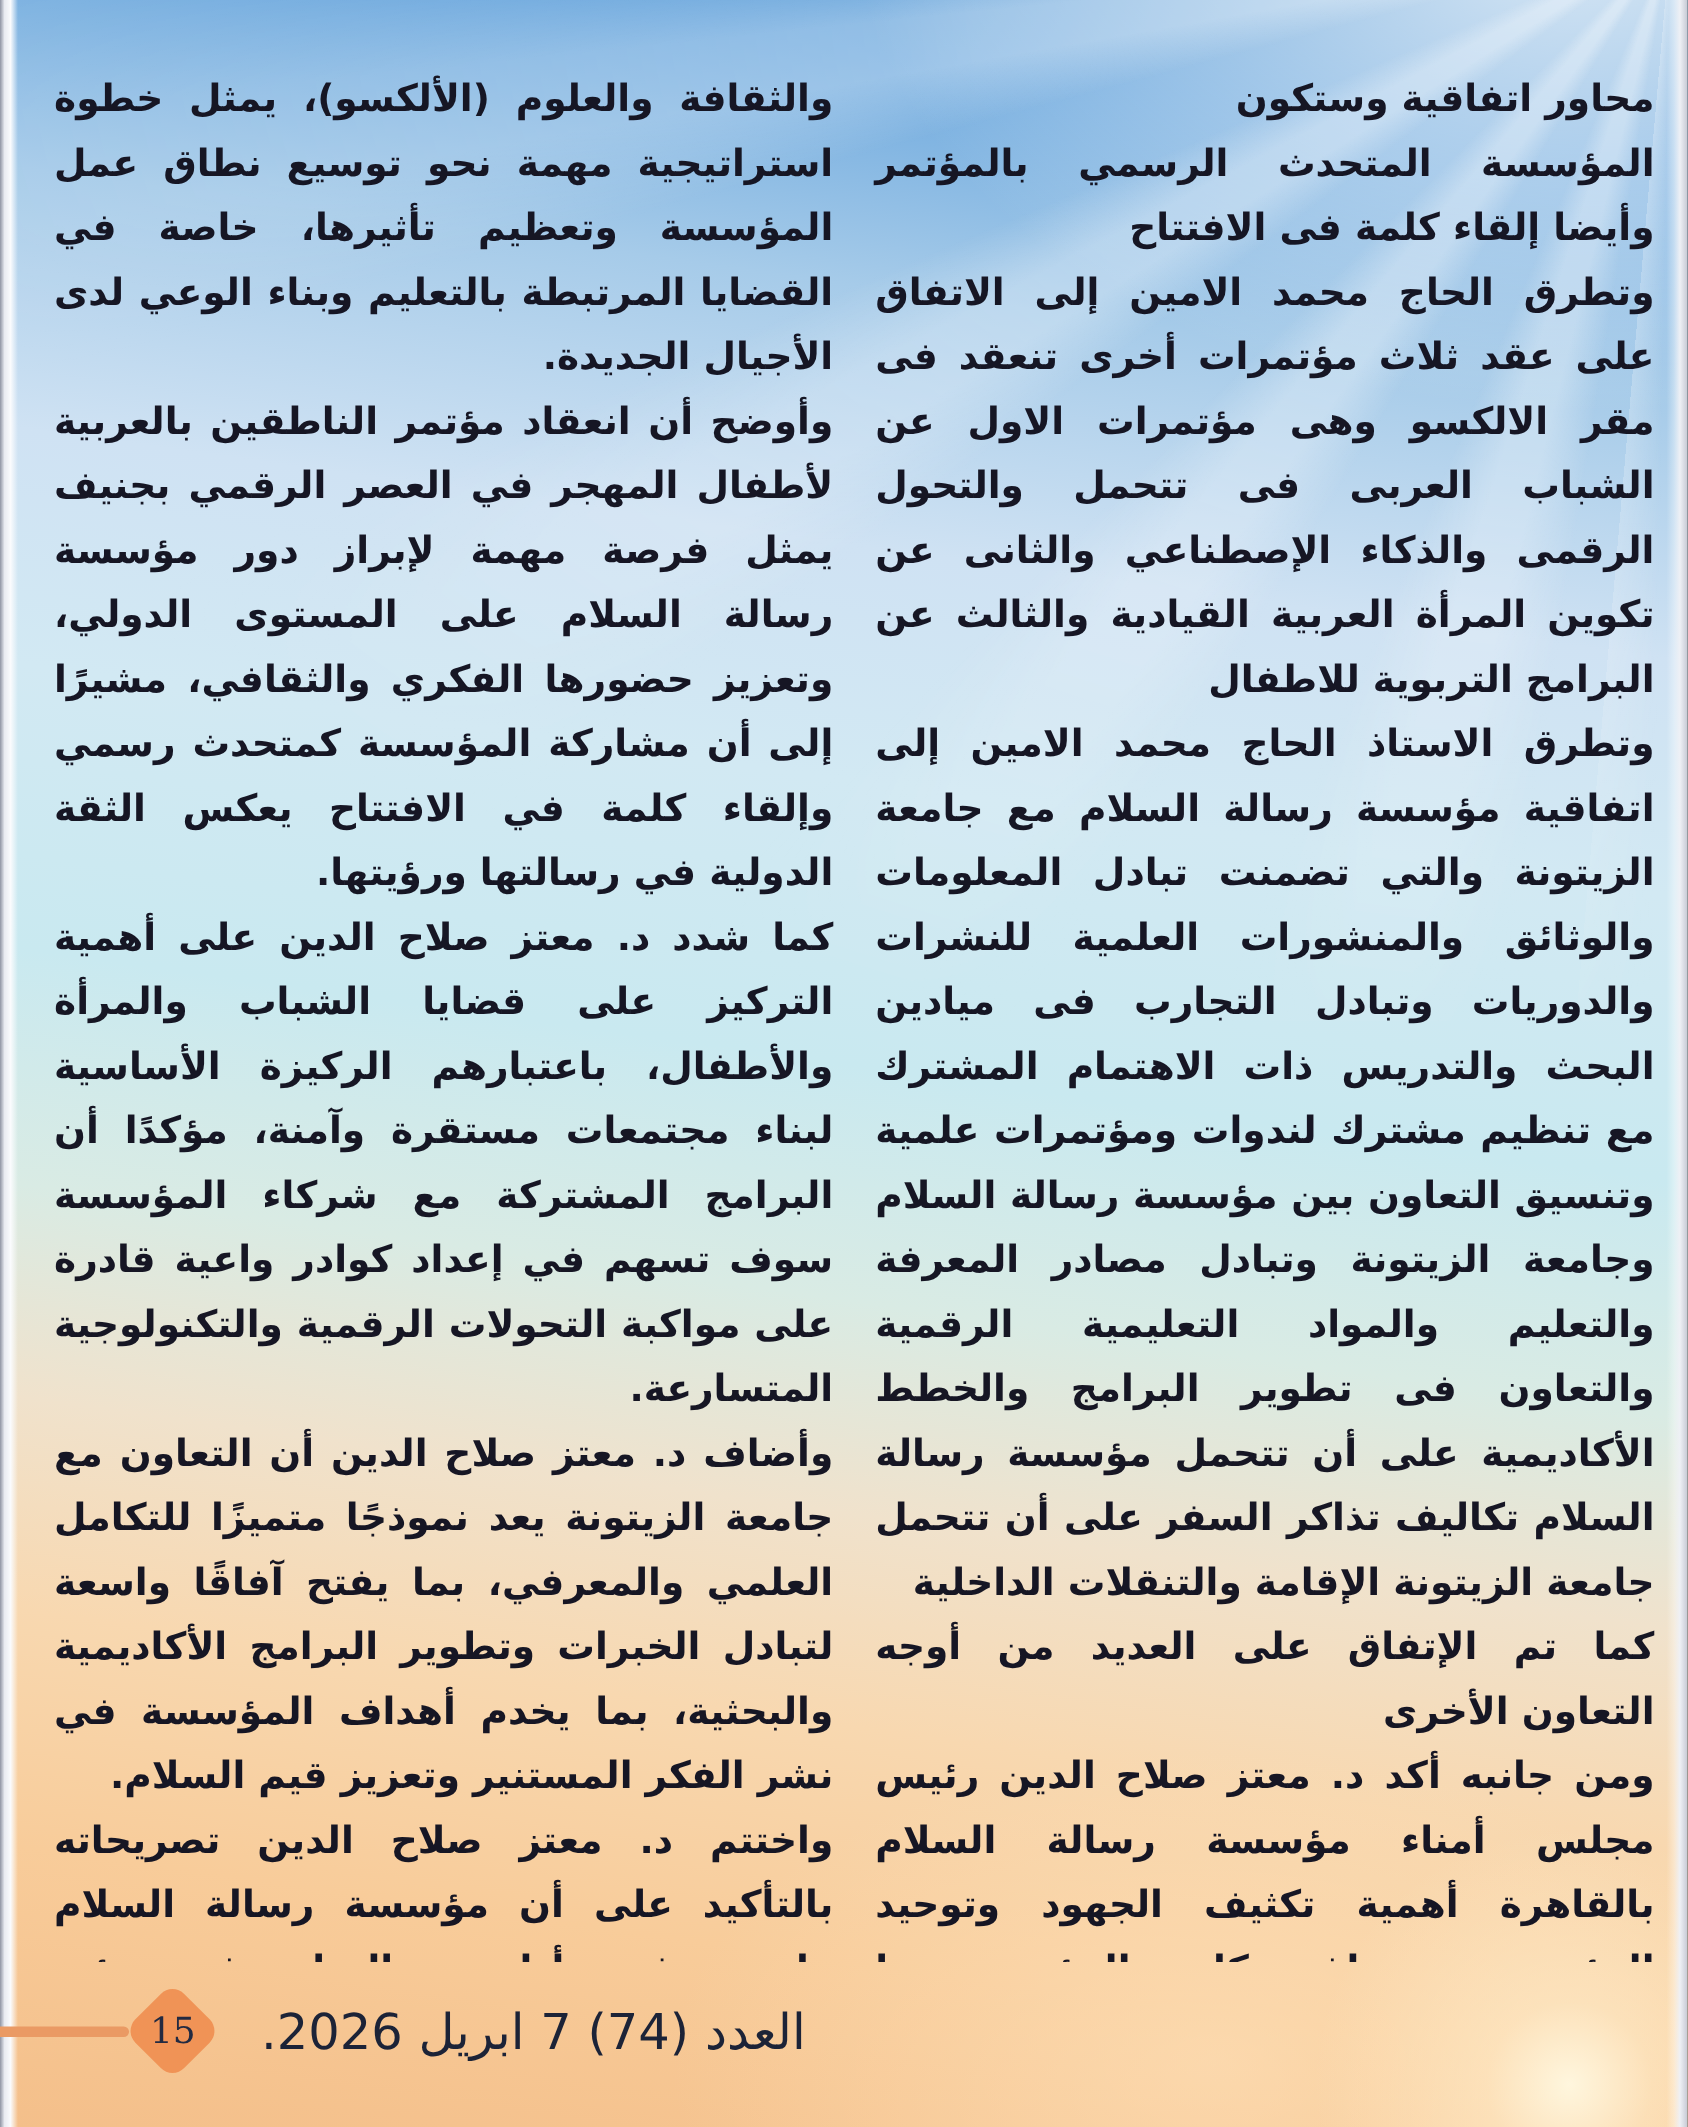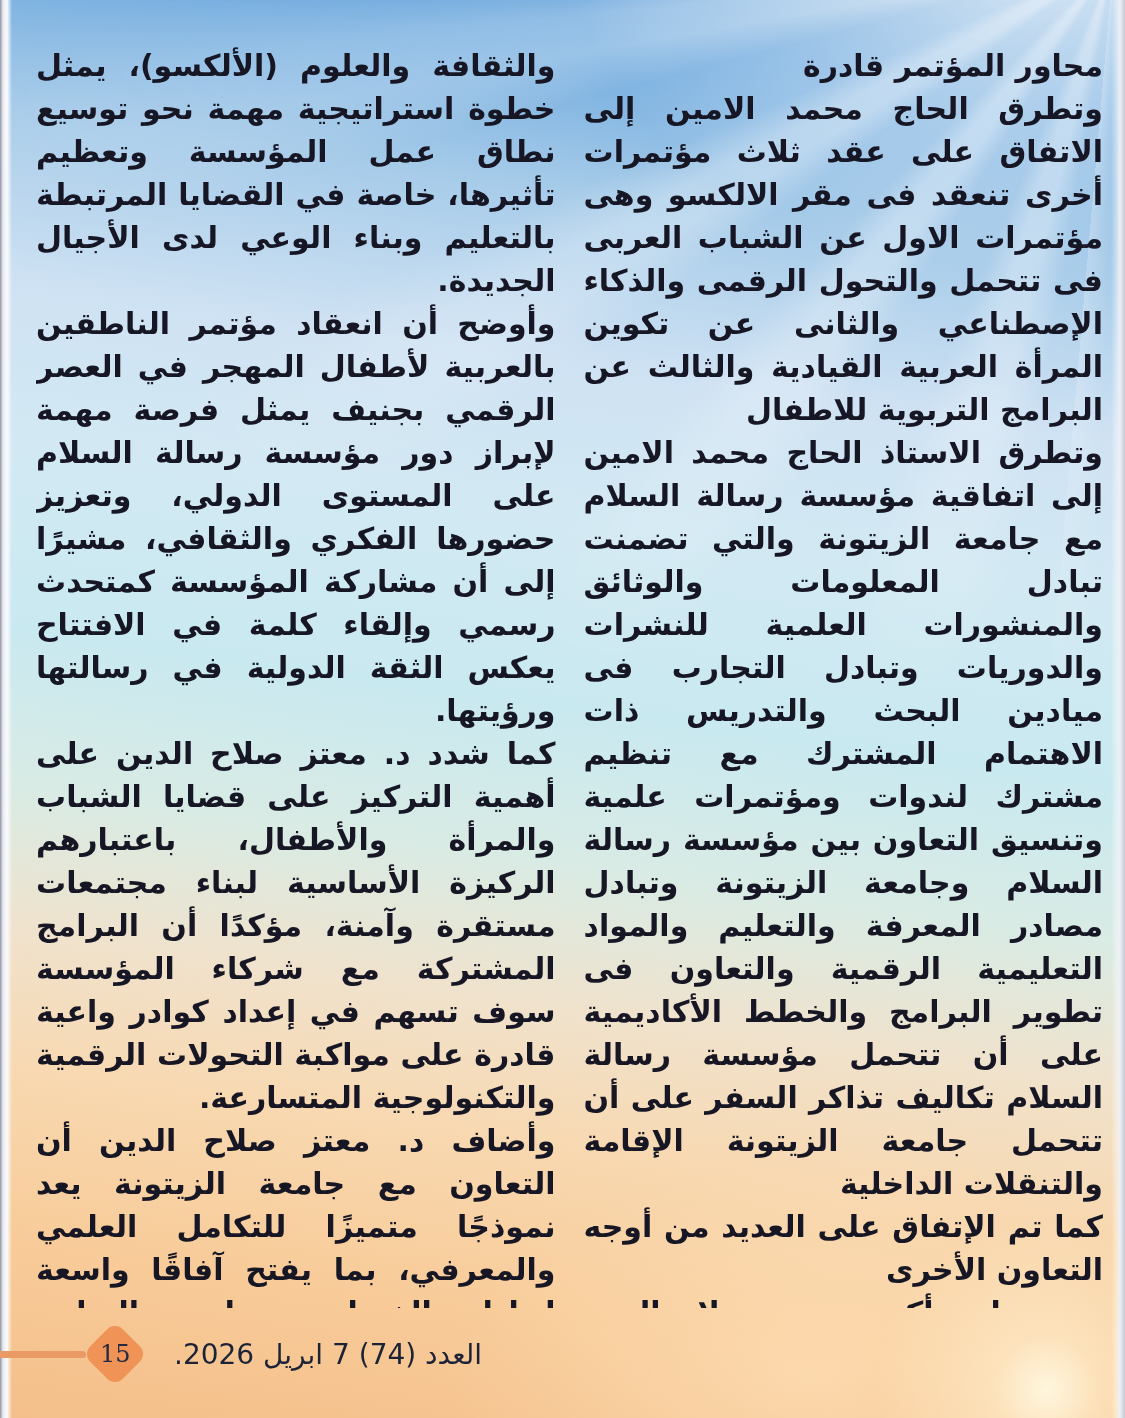--- a/index.html
+++ b/index.html
@@ -49,21 +49,21 @@
     top: 44px; right: 22px; left: 36px; bottom: 110px;
     display: flex;
     gap: 28px;
     direction: rtl;
     overflow: hidden;
   }
   .col { flex: 1 1 0; }
   .col p {
     margin: 0;
     font-weight: 700;
-    font-size: 30px;
+    font-size: 25px;
     line-height: 43px;
     color: #161624;
     text-align: justify;
     text-justify: inter-word;
   }
 
   footer {
     position: absolute;
     left: 0; top: 1324px; width: 100%; height: 60px;
     display: flex; align-items: center;
@@ -83,37 +83,38 @@
   }
   .page-number-badge span {
     transform: rotate(-45deg);
     font-family: "DejaVu Serif", serif;
     font-size: 24px;
     color: #232a41;
   }
   .issue-line {
     margin-left: 36px;
     direction: rtl;
-    font-size: 28px;
+    font-size: 33px;
     color: #1c2337;
   }
 </style>
 </head>
 <body>
 
 <div class="page">
 
   <div class="rays"></div>
   <div class="edge-left"></div>
   <div class="edge-right"></div>
 
   <main class="content">
 
     <section class="col">
-      <p>محاور المؤتمر قادرة</p>
+      <p>محاور اتفاقية وستكون</p>
+      <p>المؤسسة المتحدث الرسمي بالمؤتمر وأيضا إلقاء كلمة فى الافتتاح</p>
       <p>وتطرق الحاج محمد الامين إلى الاتفاق على عقد ثلاث مؤتمرات أخرى تنعقد فى مقر الالكسو وهى مؤتمرات الاول عن الشباب العربى فى تتحمل والتحول الرقمى والذكاء الإصطناعي والثانى عن تكوين المرأة العربية القيادية والثالث عن البرامج التربوية للاطفال</p>
       <p>وتطرق الاستاذ الحاج محمد الامين إلى اتفاقية مؤسسة رسالة السلام مع جامعة الزيتونة والتي تضمنت تبادل المعلومات والوثائق والمنشورات العلمية للنشرات والدوريات وتبادل التجارب فى ميادين البحث والتدريس ذات الاهتمام المشترك مع تنظيم مشترك لندوات ومؤتمرات علمية وتنسيق التعاون بين مؤسسة رسالة السلام وجامعة الزيتونة وتبادل مصادر المعرفة والتعليم والمواد التعليمية الرقمية والتعاون فى تطوير البرامج والخطط الأكاديمية على أن تتحمل مؤسسة رسالة السلام تكاليف تذاكر السفر على أن تتحمل جامعة الزيتونة الإقامة والتنقلات الداخلية</p>
       <p>كما تم الإتفاق على العديد من أوجه التعاون الأخرى</p>
       <p>ومن جانبه أكد د. معتز صلاح الدين رئيس مجلس أمناء مؤسسة رسالة السلام بالقاهرة أهمية تكثيف الجهود وتوحيد الرؤى بين مختلف مكاتب المؤسسة بما يسهم في تعزيز رسالة المؤسسة ونشر قيم السلام والتسامح والتعايش الإنساني المشترك.</p>
 
     </section>
 
     <section class="col">
       <p>والثقافة والعلوم (الألكسو)، يمثل خطوة استراتيجية مهمة نحو توسيع نطاق عمل المؤسسة وتعظيم تأثيرها، خاصة في القضايا المرتبطة بالتعليم وبناء الوعي لدى الأجيال الجديدة.</p>
       <p>وأوضح أن انعقاد مؤتمر الناطقين بالعربية لأطفال المهجر في العصر الرقمي بجنيف يمثل فرصة مهمة لإبراز دور مؤسسة رسالة السلام على المستوى الدولي، وتعزيز حضورها الفكري والثقافي، مشيرًا إلى أن مشاركة المؤسسة كمتحدث رسمي وإلقاء كلمة في الافتتاح يعكس الثقة الدولية في رسالتها ورؤيتها.</p>

